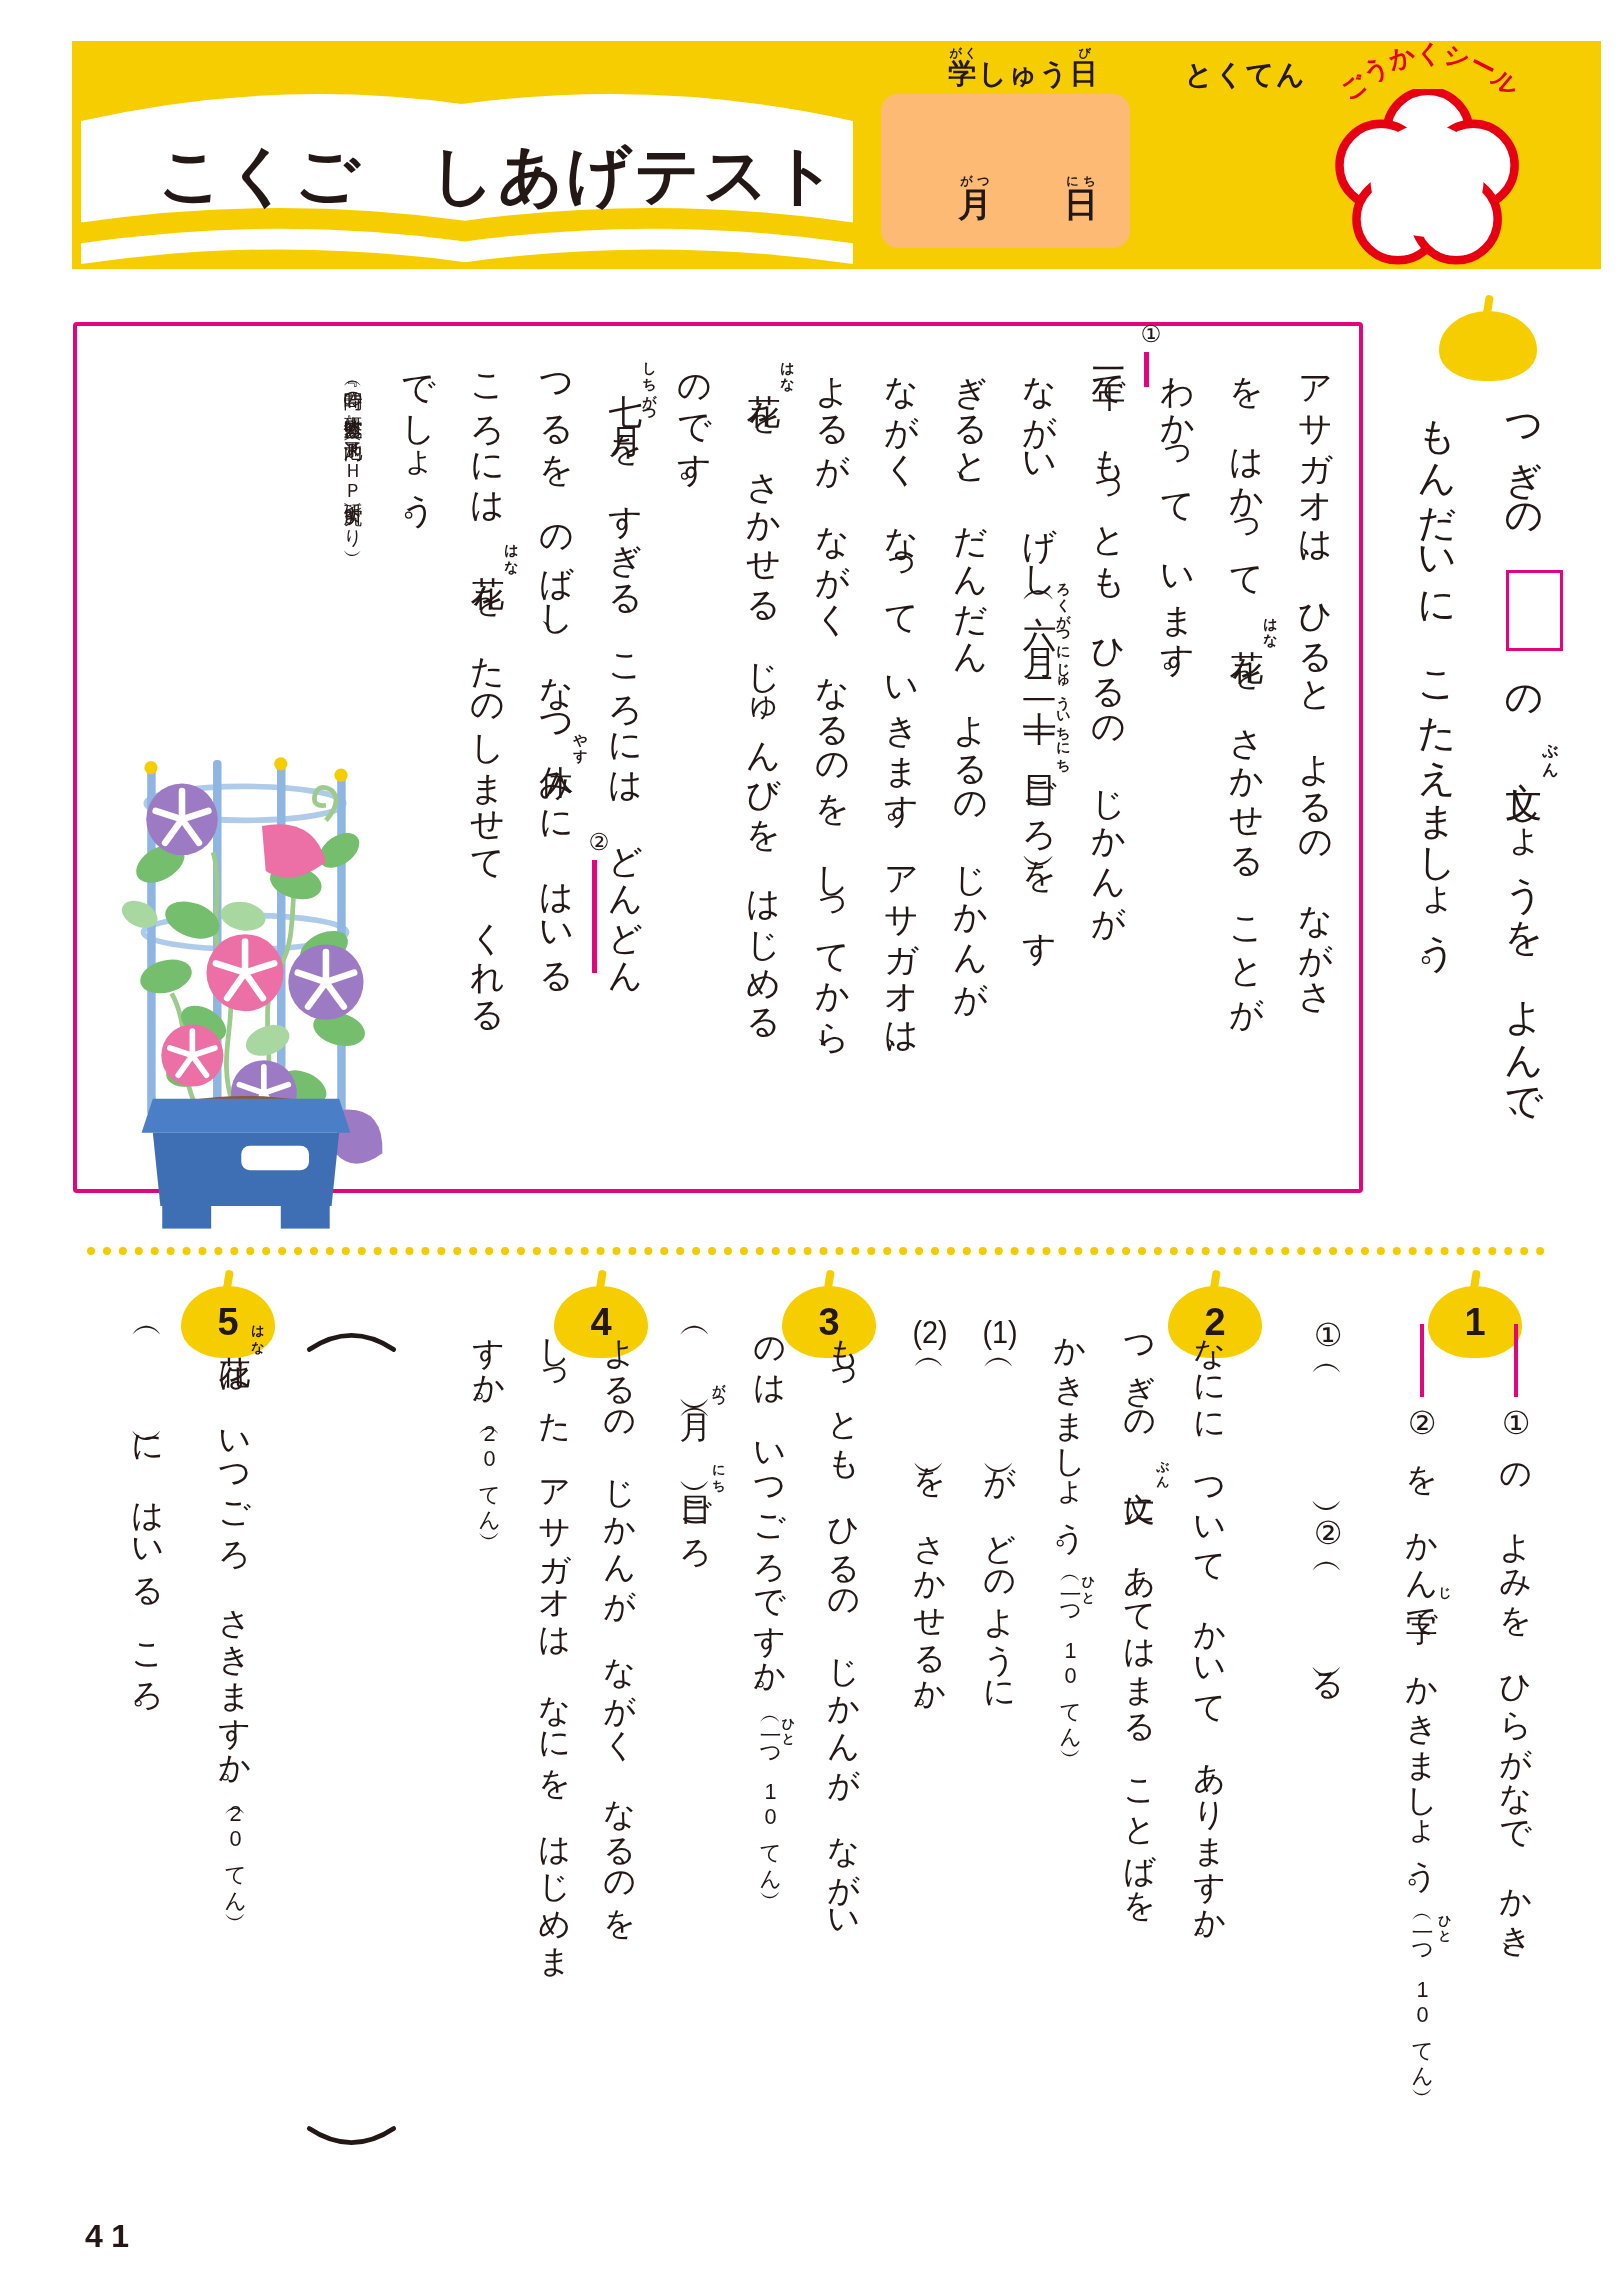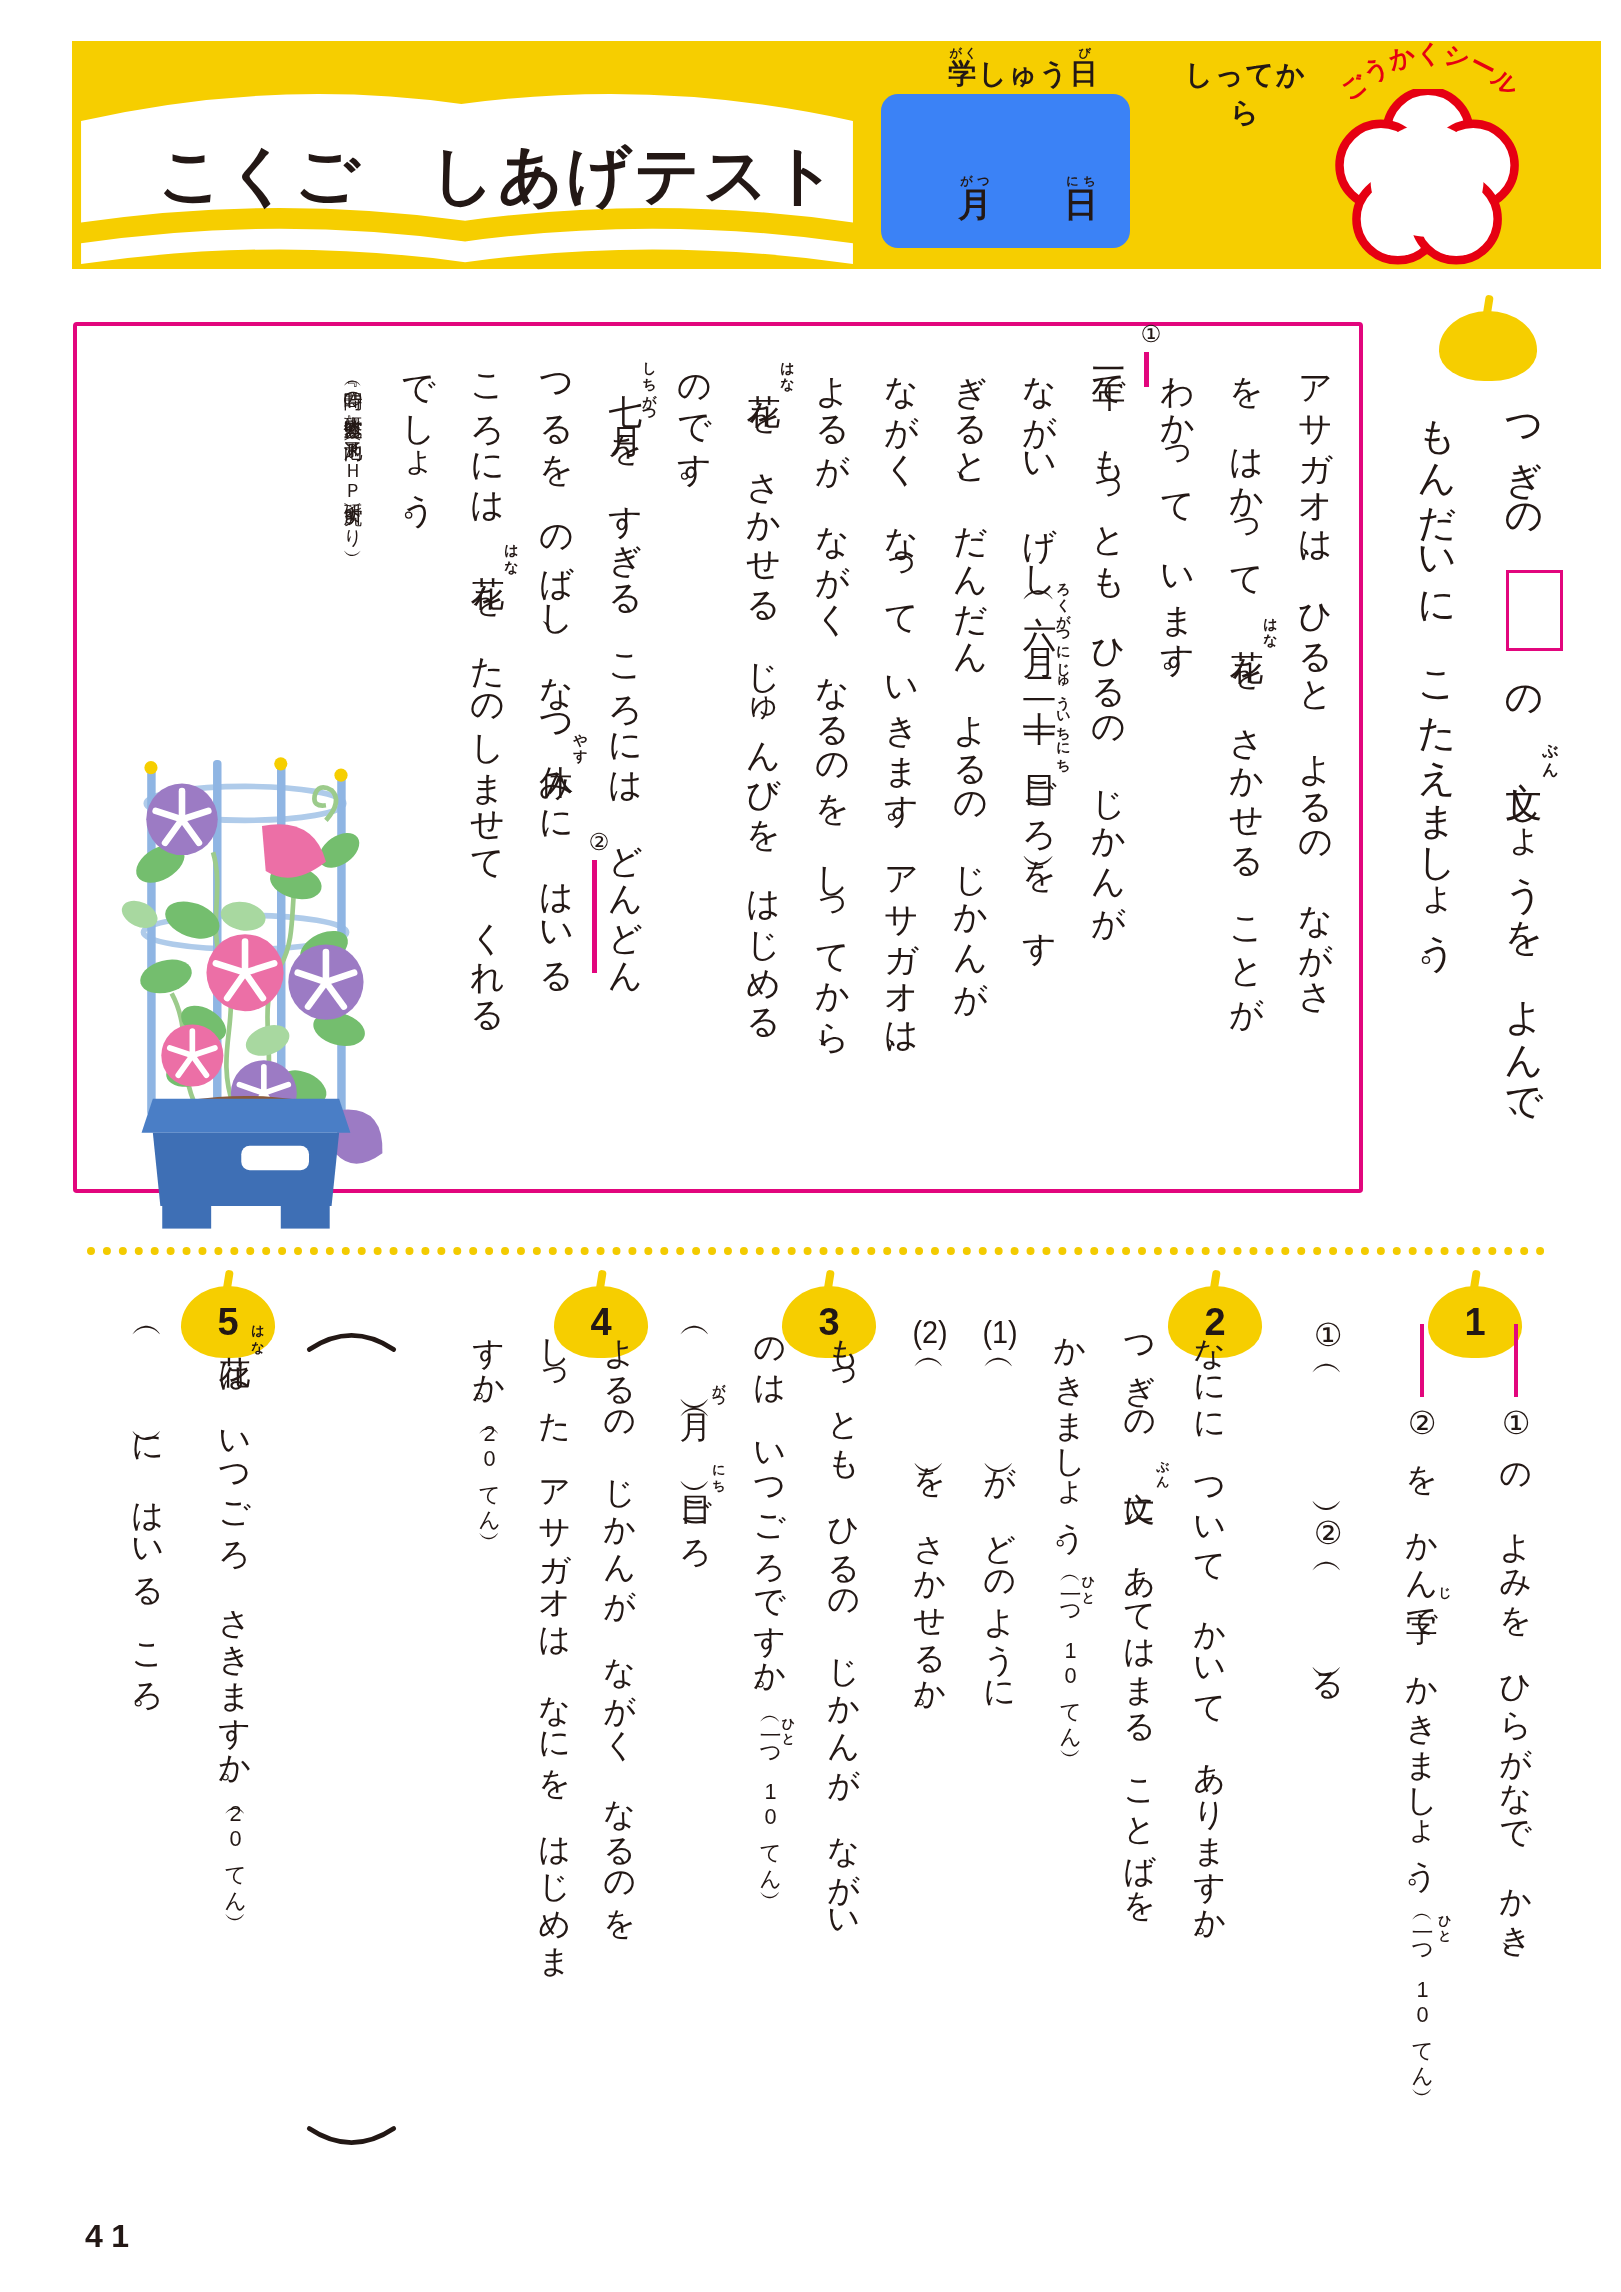--- a/index.html
+++ b/index.html
@@ -7,21 +7,21 @@
          font-family:"Liberation Sans","DejaVu Sans",sans-serif;color:#231815;}
   .abs{position:absolute;}
   
   .band{position:absolute;left:72px;top:41px;width:1529px;height:228px;background:#F6CE00;}
   .book-svg{position:absolute;left:66px;top:55px;width:802px;height:226px;}
   .title{position:absolute;left:158px;top:132px;width:621px;font-size:64px;font-weight:bold;
          letter-spacing:2.8px;white-space:nowrap;}
   .hdr-label{position:absolute;font-size:28px;font-weight:bold;letter-spacing:1.9px;text-align:center;}
   .lbl-study{left:911px;top:47px;width:226px;}
   .lbl-score{left:1175px;top:56px;width:141px;}
-  .white-box{position:absolute;background:#3b82f6;border-radius:17px;}
+  .white-box{position:absolute;background:#fdba74;border-radius:17px;}
   .date-box{left:881px;top:94px;width:249px;height:154px;}
   .score-box{left:1151px;top:90px;width:169px;height:158px;}
   .date-month{position:absolute;left:77px;top:81px;font-size:34px;font-weight:600;}
   .date-day{position:absolute;left:183px;top:81px;font-size:34px;font-weight:600;}
   .score-unit{position:absolute;right:19px;bottom:13px;font-size:28px;font-weight:600;}
   ruby rt{font-size:12.2px;letter-spacing:0;font-weight:bold;}
   
   .flower-svg{position:absolute;left:1330px;top:89px;width:196px;height:177px;}
   .badge-text{position:absolute;left:1339px;top:117px;width:181px;text-align:center;color:#E60012;
               font-weight:bold;font-size:19px;line-height:1.5;}
@@ -87,21 +87,21 @@
     <path d="M16,200 Q220,170 424,198 Q630,170 836,200 L836,222 Q630,192 424,220 Q220,192 16,222 Z" fill="#ffffff"></path>
   </svg>
   <div class="title">こくご　しあげテスト</div>
 
   <div class="hdr-label lbl-study"><ruby>学<rt>がく</rt></ruby><span>しゅう</span><ruby>日<rt>び</rt></ruby></div>
   <div class="white-box date-box">
     <span class="date-month"><ruby>月<rt>がつ</rt></ruby></span>
     <span class="date-day"><ruby>日<rt>にち</rt></ruby></span>
   </div>
 
-  <div class="hdr-label lbl-score">しってから</div>
+  <div class="hdr-label lbl-score">とくてん</div>
 
   <span class="arc-ch a0">ご</span>
   <span class="arc-ch a1">う</span>
   <span class="arc-ch a2">か</span>
   <span class="arc-ch a3">く</span>
   <span class="arc-ch a4">シ</span>
   <span class="arc-ch a5">ー</span>
   <span class="arc-ch a6">ル</span>
   <svg class="flower-svg" viewBox="0 0 208 188">
     <g stroke="#E60012" stroke-width="9" fill="#ffffff">

